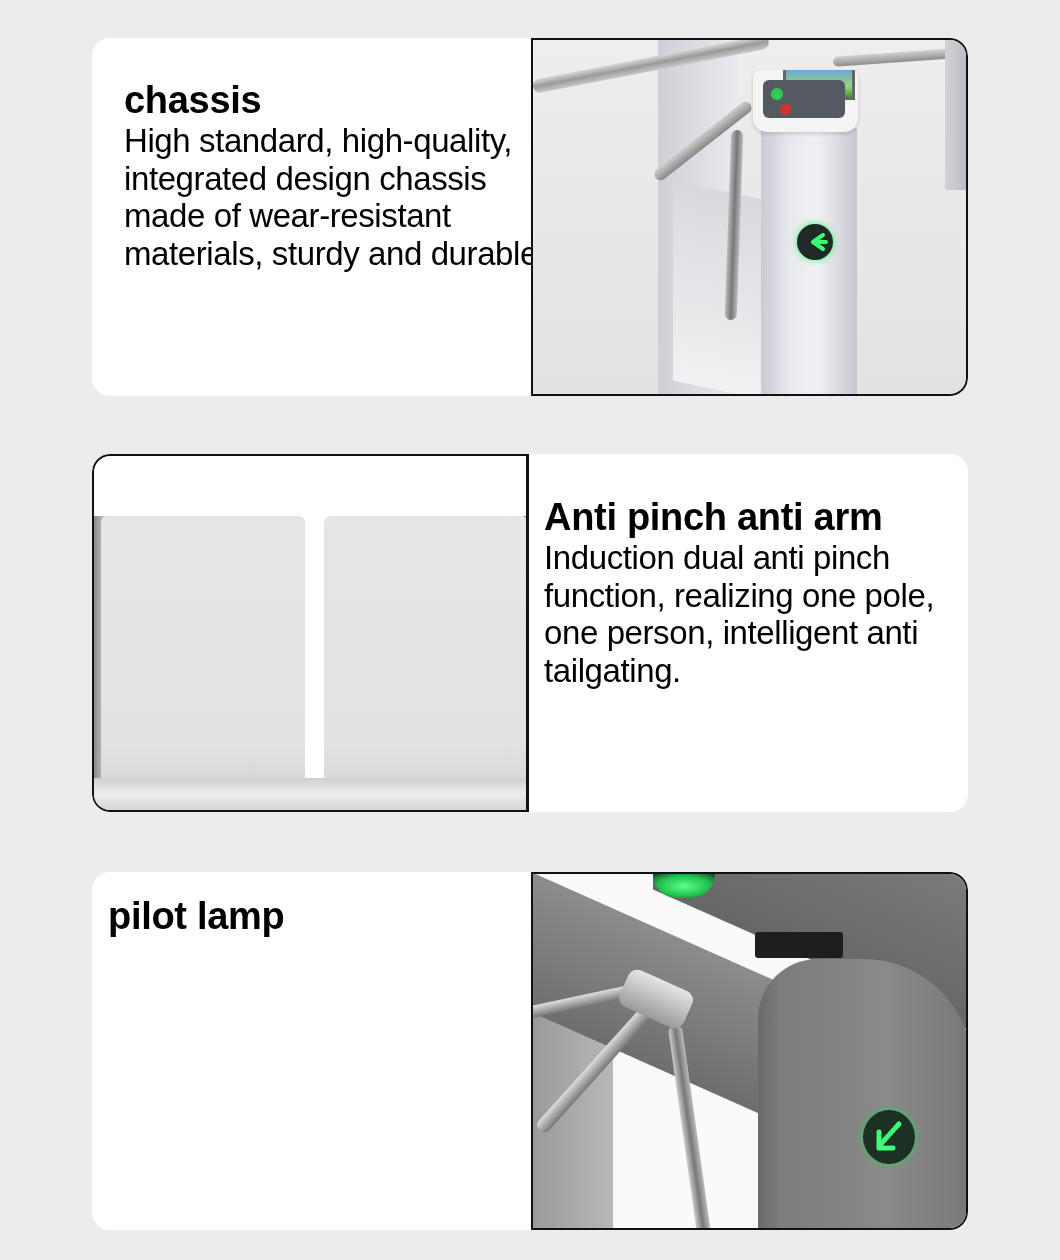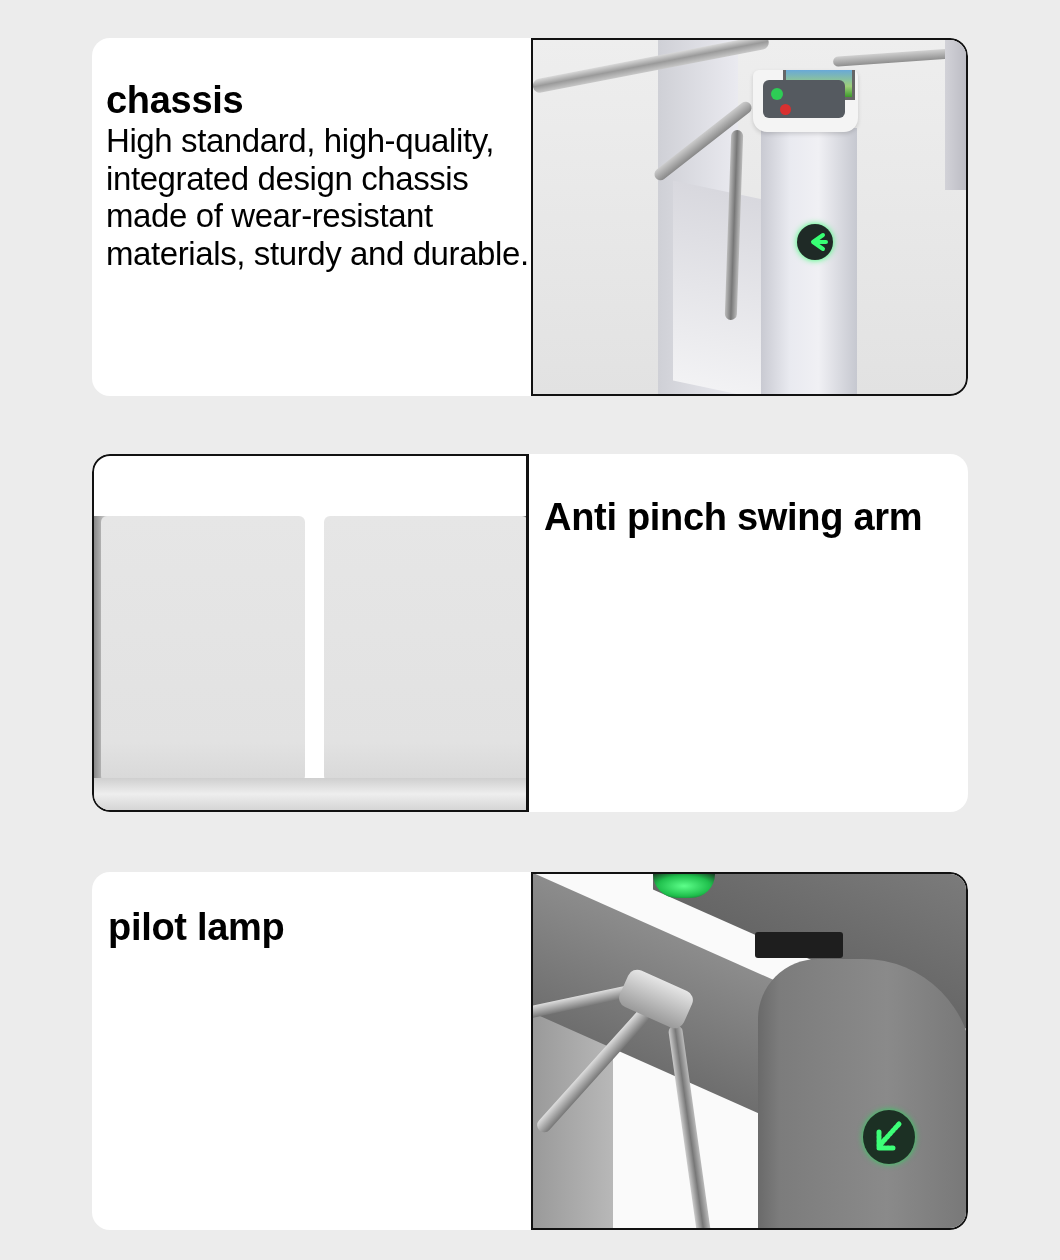--- a/index.html
+++ b/index.html
@@ -8,23 +8,23 @@
 
   .card { position: absolute; background: #fff; border-radius: 18px; overflow: hidden; }
   .card1 { left: 92px; top: 38px; width: 876px; height: 358px; }
   .card2 { left: 92px; top: 454px; width: 876px; height: 358px; }
   .card3 { left: 92px; top: 872px; width: 876px; height: 358px; }
 
   .text { position: absolute; top: 0; width: 440px; height: 100%; }
   .text h2 { font-weight: bold; font-size: 38px; line-height: 44px; letter-spacing: -0.3px; }
   .text p { font-size: 33px; line-height: 37.5px; letter-spacing: -0.4px; }
 
-  .card1 .text { left: 14px; padding-top: 40px; }
+  .card1 .text { left: 32px; padding-top: 40px; }
   .card2 .text { left: 452px; padding-top: 41px; }
-  .card3 .text { left: 16px; padding-top: 33px; }
+  .card3 .text { left: 16px; padding-top: 22px; }
 
   .photo { position: absolute; top: 0; width: 437px; height: 358px; border: 2px solid #111; overflow: hidden; }
   .card1 .photo { left: 439px; border-radius: 0 18px 18px 0; border-left-width: 2px; }
   .card2 .photo { left: 0; border-radius: 18px 0 0 18px; border-right-width: 3px; }
   .card3 .photo { left: 439px; border-radius: 0 18px 18px 0; }
 
   
   .p1 { background: linear-gradient(180deg, #eeeeee 0%, #e2e2e2 100%); }
   .p1 .rod-top { position: absolute; left: 0; top: 40px; width: 240px; height: 14px; background: linear-gradient(180deg,#d8d8d8,#9a9a9a,#c8c8c8); transform: rotate(-11deg); transform-origin: left; border-radius: 7px; }
   .p1 .rod-right { position: absolute; left: 300px; top: 12px; width: 140px; height: 10px; background: linear-gradient(180deg,#d0d0d0,#8e8e8e); border-radius: 5px; transform: rotate(-4deg); }
@@ -100,21 +100,22 @@
 
 <div class="card card2">
   <div class="photo p2" title="Two frosted swing-arm panels">
     <div class="edge-l"></div>
     <div class="edge-r"></div>
     <div class="pane l"></div>
     <div class="pane r"></div>
     <div class="floor"></div>
   </div>
   <div class="text">
-    <h2>Anti pinch swing arm</h2>
+    <h2>Anti pinch anti arm</h2>
+    <p>Induction dual anti pinch function, realizing one pole, one person, intelligent anti tailgating.</p>
   </div>
 </div>
 
 <div class="card card3">
   <div class="text">
     <h2>pilot lamp</h2>
   </div>
   <div class="photo p3" title="Grey turnstile with green LED direction arrows">
     <div class="left-frame"></div>
     <div class="top"></div>

